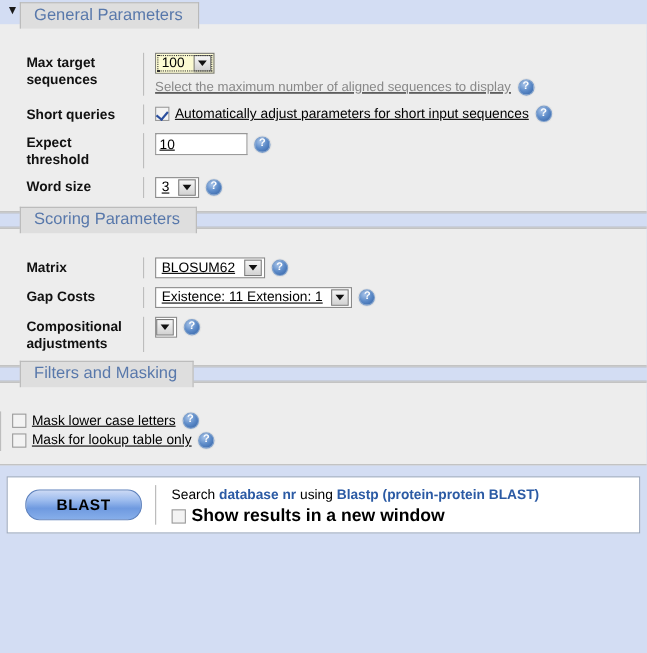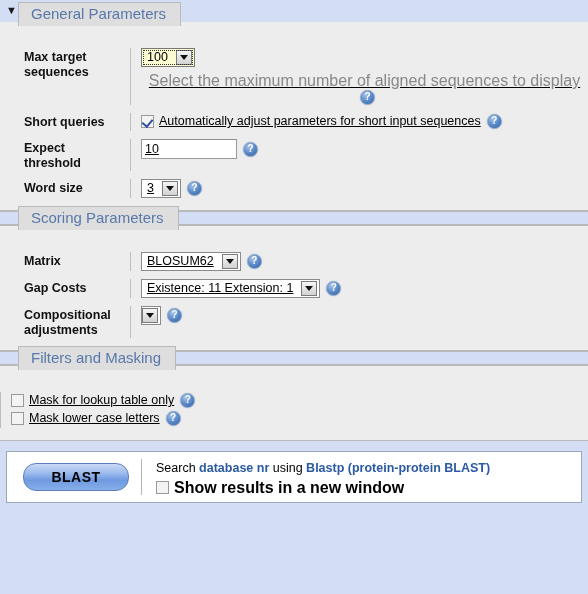--- a/index.html
+++ b/index.html
@@ -97,25 +97,23 @@
     margin-right: 10px;
     min-height: 18px;
   }
   .ctl {
     flex: 1;
     padding-top: 0px;
     text-decoration: underline;
   }
   .hint {
     color: #888;
-    font-size: 16px;
+    font-size: 12px;
     padding-top: 5px;
     display: flex;
-    align-items: center;
-    flex-direction: column;
   }
   .inline {
     display: flex;
     align-items: center;
   }
 
   
   .sel {
     display: inline-flex;
     align-items: center;
@@ -158,21 +156,21 @@
   }
   .sel.focused .sel-txt {
     background: #fcfbd2;
   }
 
   .txtbox {
     border: 1px solid #9a9a9a;
     border-top-color: #8d8d8d;
     background: #fff;
     height: 20px;
-    width: 96px;
+    width: 84px;
     box-sizing: border-box;
     font-family: "Liberation Sans", sans-serif;
     font-size: 12.5px;
     line-height: 18px;
     padding: 0 3px;
     color: #000;
     vertical-align: middle;
     display: inline-block;
   }
 
@@ -404,26 +402,26 @@
 <div class="panel">
   <div class="legend-spacer"></div>
   <div class="legend">Filters and Masking</div>
 
 
   <div class="row">
     <div class="divider"></div>
     <div class="ctl">
       <div class="cbx-row">
         <span class="cbx"></span>
-        <span class="cbx-label">Mask for lookup table only</span>
+        <span class="cbx-label">Mask lower case letters</span>
         <span class="help"></span>
       </div>
       <div class="cbx-row">
         <span class="cbx"></span>
-        <span class="cbx-label">Mask lower case letters</span>
+        <span class="cbx-label">Mask for lookup table only</span>
         <span class="help"></span>
       </div>
     </div>
   </div>
 </div>
 
 <div class="blast-gap"></div>
 
 <div class="blast-bar">
   <div class="blast-btn">BLAST</div>

